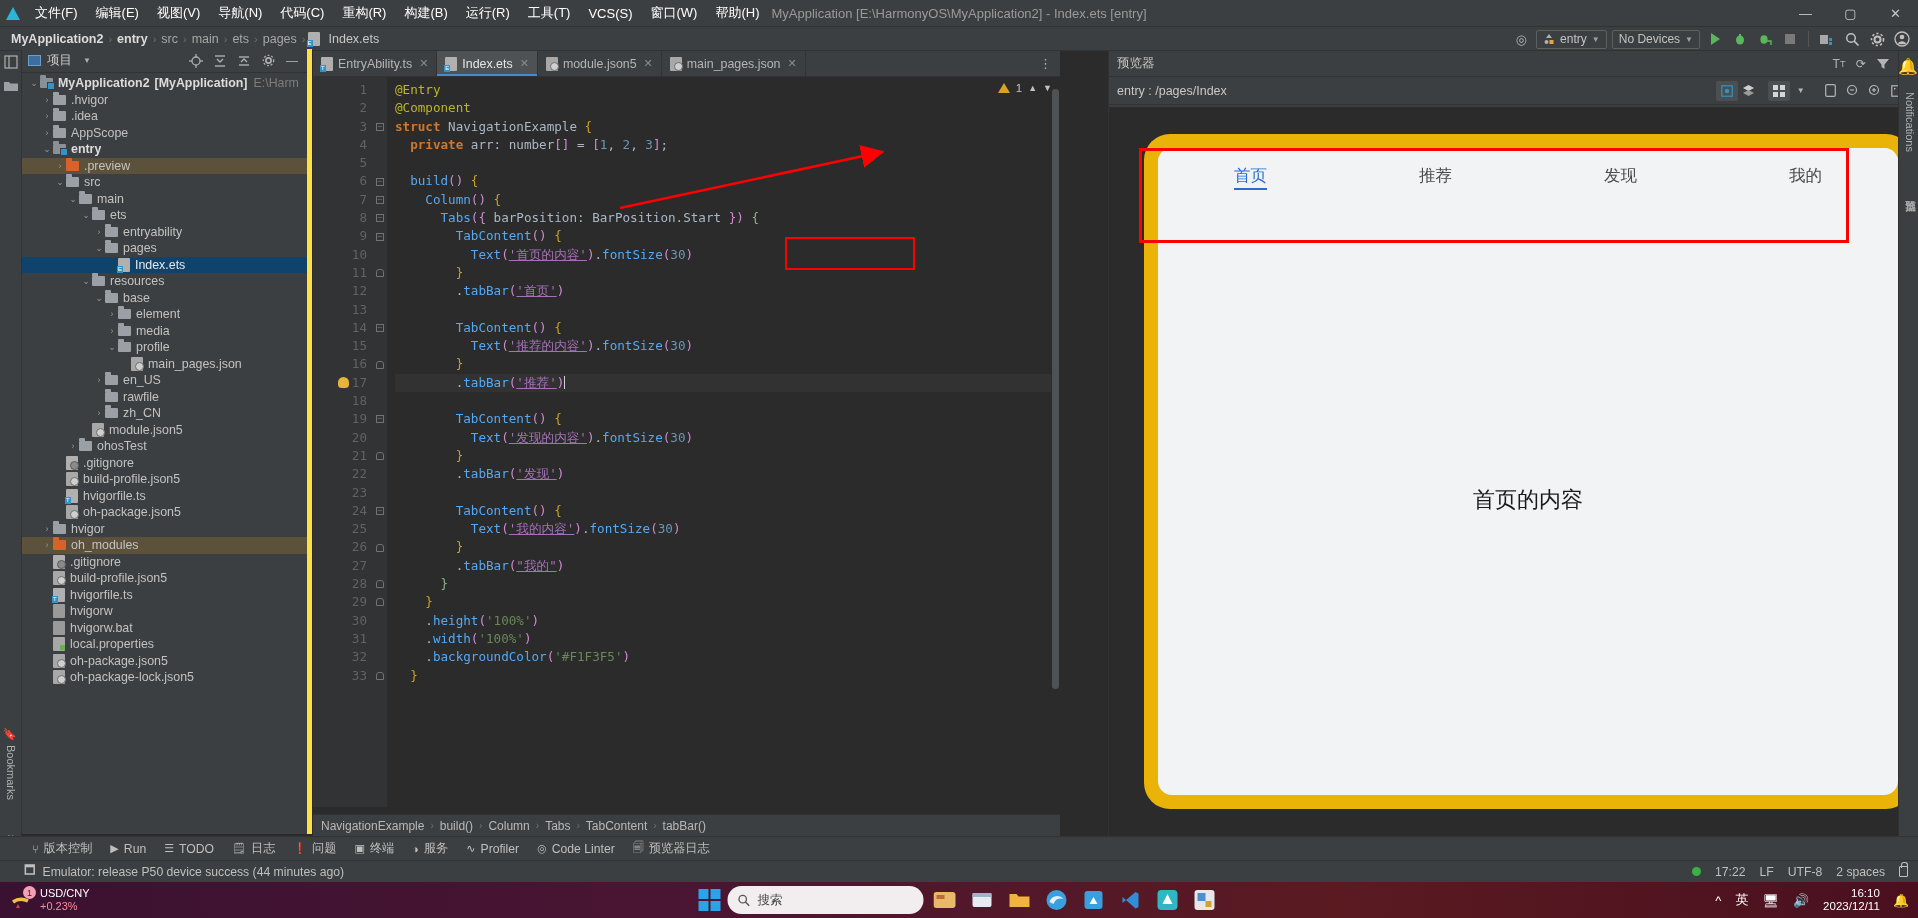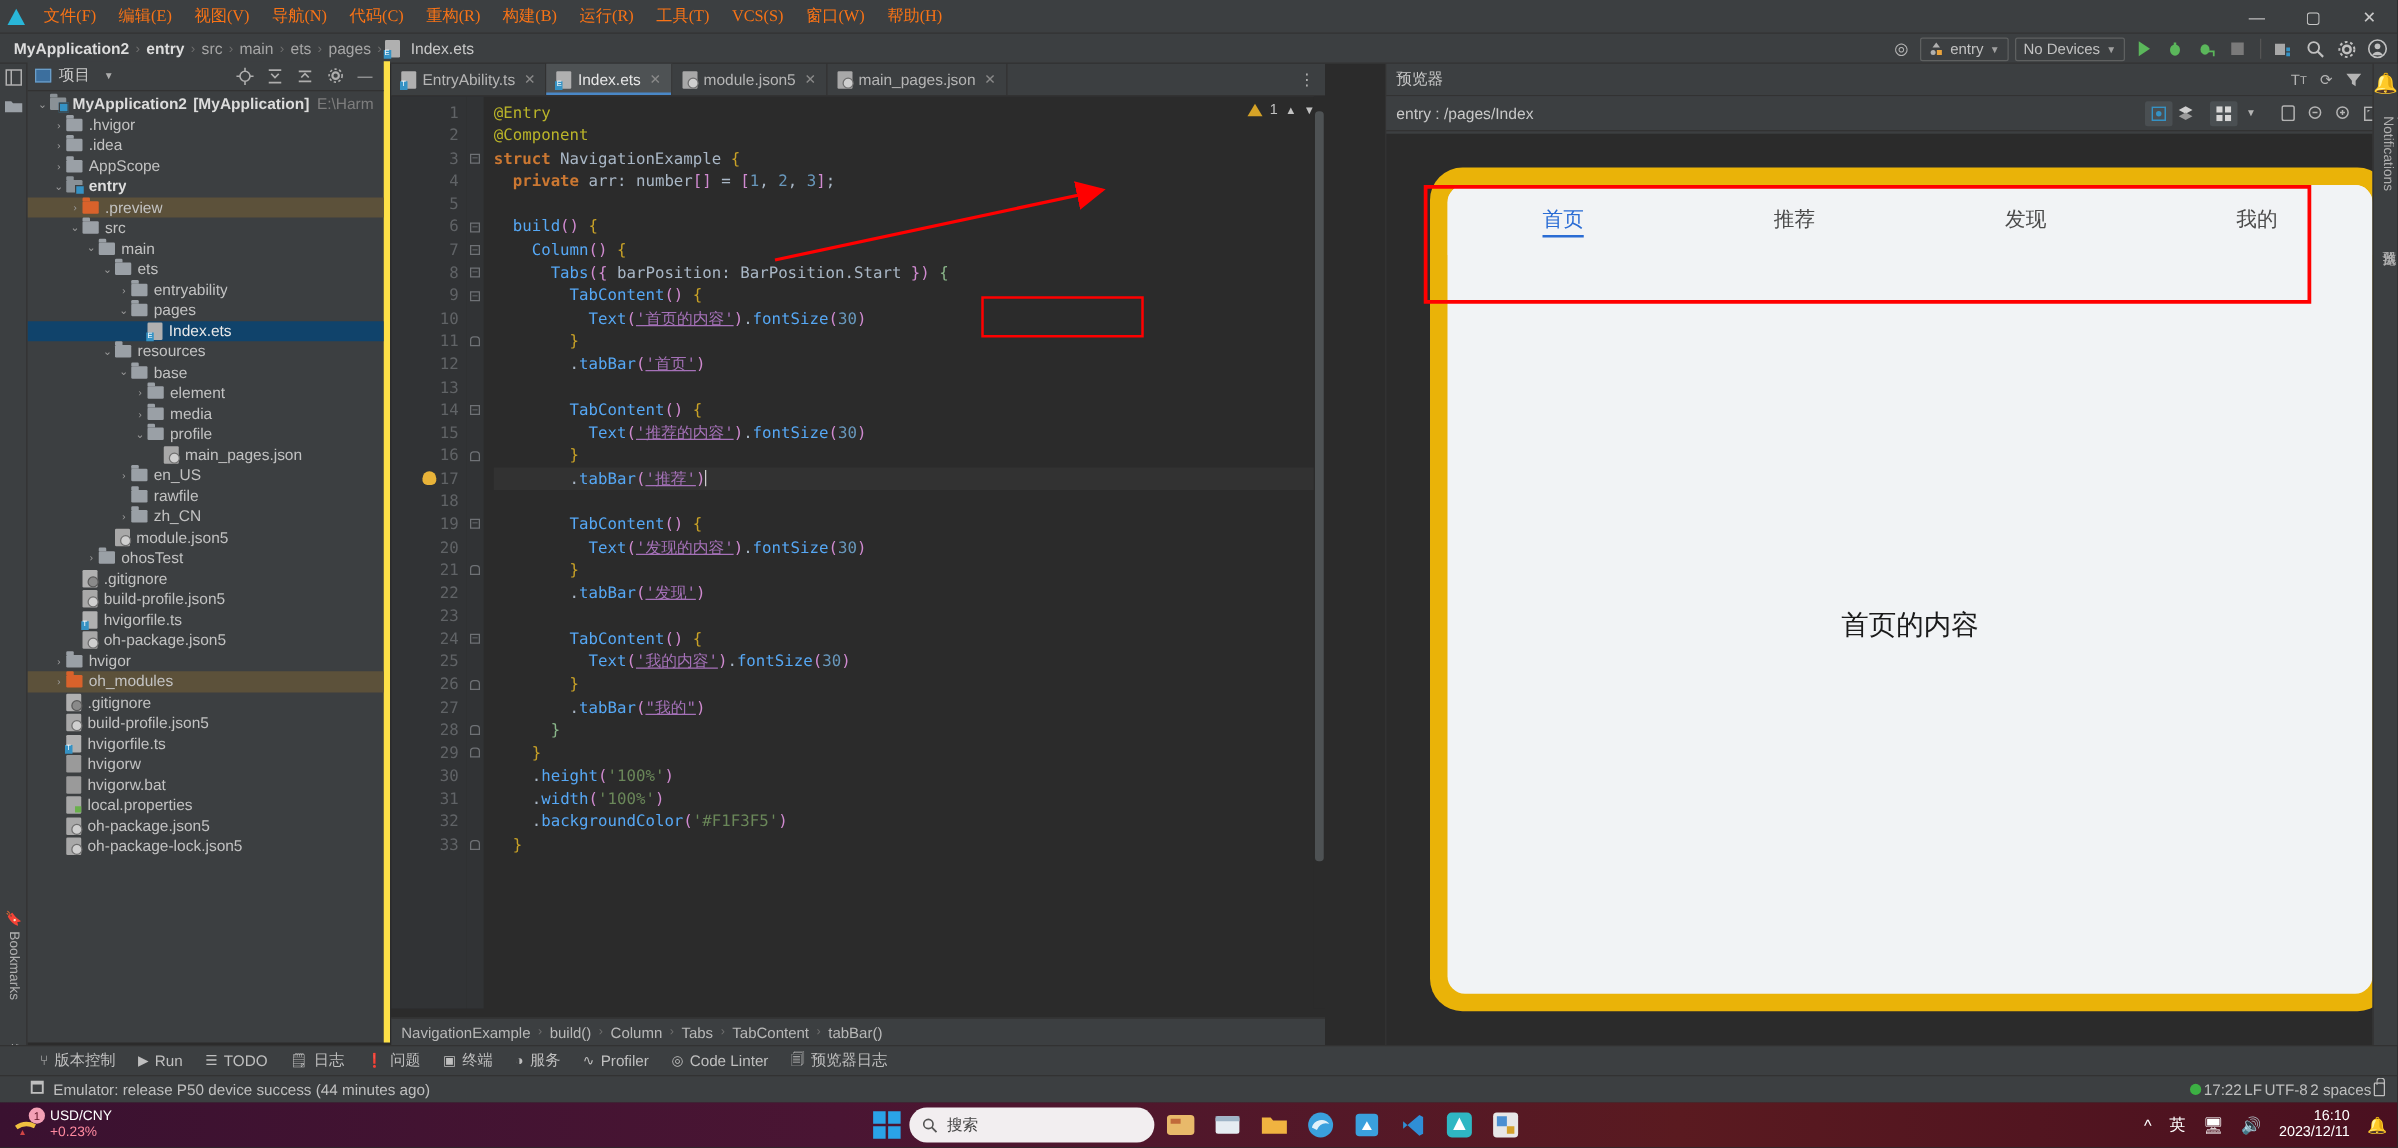--- a/index.html
+++ b/index.html
@@ -18,21 +18,21 @@
     background: #3c3f41; display: flex; align-items: center;
     border-bottom: 1px solid #323232;
   }
   .logo-ico { width: 26px; display: flex; justify-content: center; align-items: center; }
   .logo-tri {
     width: 0; height: 0; border-left: 7px solid transparent;
     border-right: 7px solid transparent; border-bottom: 13px solid #29b6d8;
   }
   .menubar { display: flex; align-items: center; gap: 0px; }
   .menu-item {
-    color: #f97316; font-size: 13px; padding: 4px 9px; white-space: nowrap; cursor: default; font-family: Liberation Serif, serif;
+    color: #ffffff; font-size: 13px; padding: 4px 9px; white-space: nowrap; cursor: default;
   }
   .win-title {
     position: absolute; left: 0; right: 0; text-align: center;
     color: #9a9a9a; font-size: 13px; pointer-events: none;
   }
   .wincontrols {
     position: absolute; right: 0; top: 0; height: 27px; display: flex; align-items: center;
   }
   .wc { width: 45px; height: 27px; display: flex; align-items: center; justify-content: center;
         color: #c8c8c8; font-size: 13px; }
@@ -300,21 +300,21 @@
   .tw {
     display: flex; align-items: center; gap: 5px; padding: 2px 8px;
     font-size: 12.2px; color: #bfbfbf; white-space: nowrap;
   }
 
   .status-bar {
     position: absolute; left: 0; top: 860px; width: 1918px; height: 22px;
     background: #3c3f41; display: flex; align-items: center; padding-left: 24px;
     font-size: 12.2px; color: #bfbfbf; border-top: 1px solid #323232;
   }
-  .status-right { position: absolute; right: 10px; display: flex; align-items: center; gap: 2px; }
+  .status-right { position: absolute; right: 10px; display: flex; align-items: center; gap: 14px; }
   .greendot { width: 9px; height: 9px; border-radius: 50%; background: #3cb043; }
   .lock { width: 9px; height: 11px; border: 1.5px solid #bfbfbf; border-radius: 1px; position: relative; }
   .lock::before { content:''; position:absolute; top:-5px; left:1px; width:5px; height:5px; border:1.5px solid #bfbfbf; border-bottom:none; border-radius: 3px 3px 0 0; }
 
   
   .taskbar {
     position: absolute; left: 0; top: 882px; width: 1918px; height: 36px;
     background: linear-gradient(90deg, #3a1130 0%, #4a1533 35%, #5a1a20 70%, #4a1020 100%);
     display: flex; align-items: center;
   }
@@ -362,20 +362,21 @@
         <div class="menu-item">导航(N)</div>
         <div class="menu-item">代码(C)</div>
         <div class="menu-item">重构(R)</div>
         <div class="menu-item">构建(B)</div>
         <div class="menu-item">运行(R)</div>
         <div class="menu-item">工具(T)</div>
         <div class="menu-item">VCS(S)</div>
         <div class="menu-item">窗口(W)</div>
         <div class="menu-item">帮助(H)</div>
       </div>
+    <div class="win-title">MyApplication [E:\HarmonyOS\MyApplication2] - Index.ets [entry]</div>
     <div class="wincontrols">
       <div class="wc">—</div>
       <div class="wc">▢</div>
       <div class="wc close">✕</div>
     </div>
   </div>
 
   <div class="navbar">
     <div class="crumbs" id="navcrumbs">
         <span class="crumb first">MyApplication2</span>

